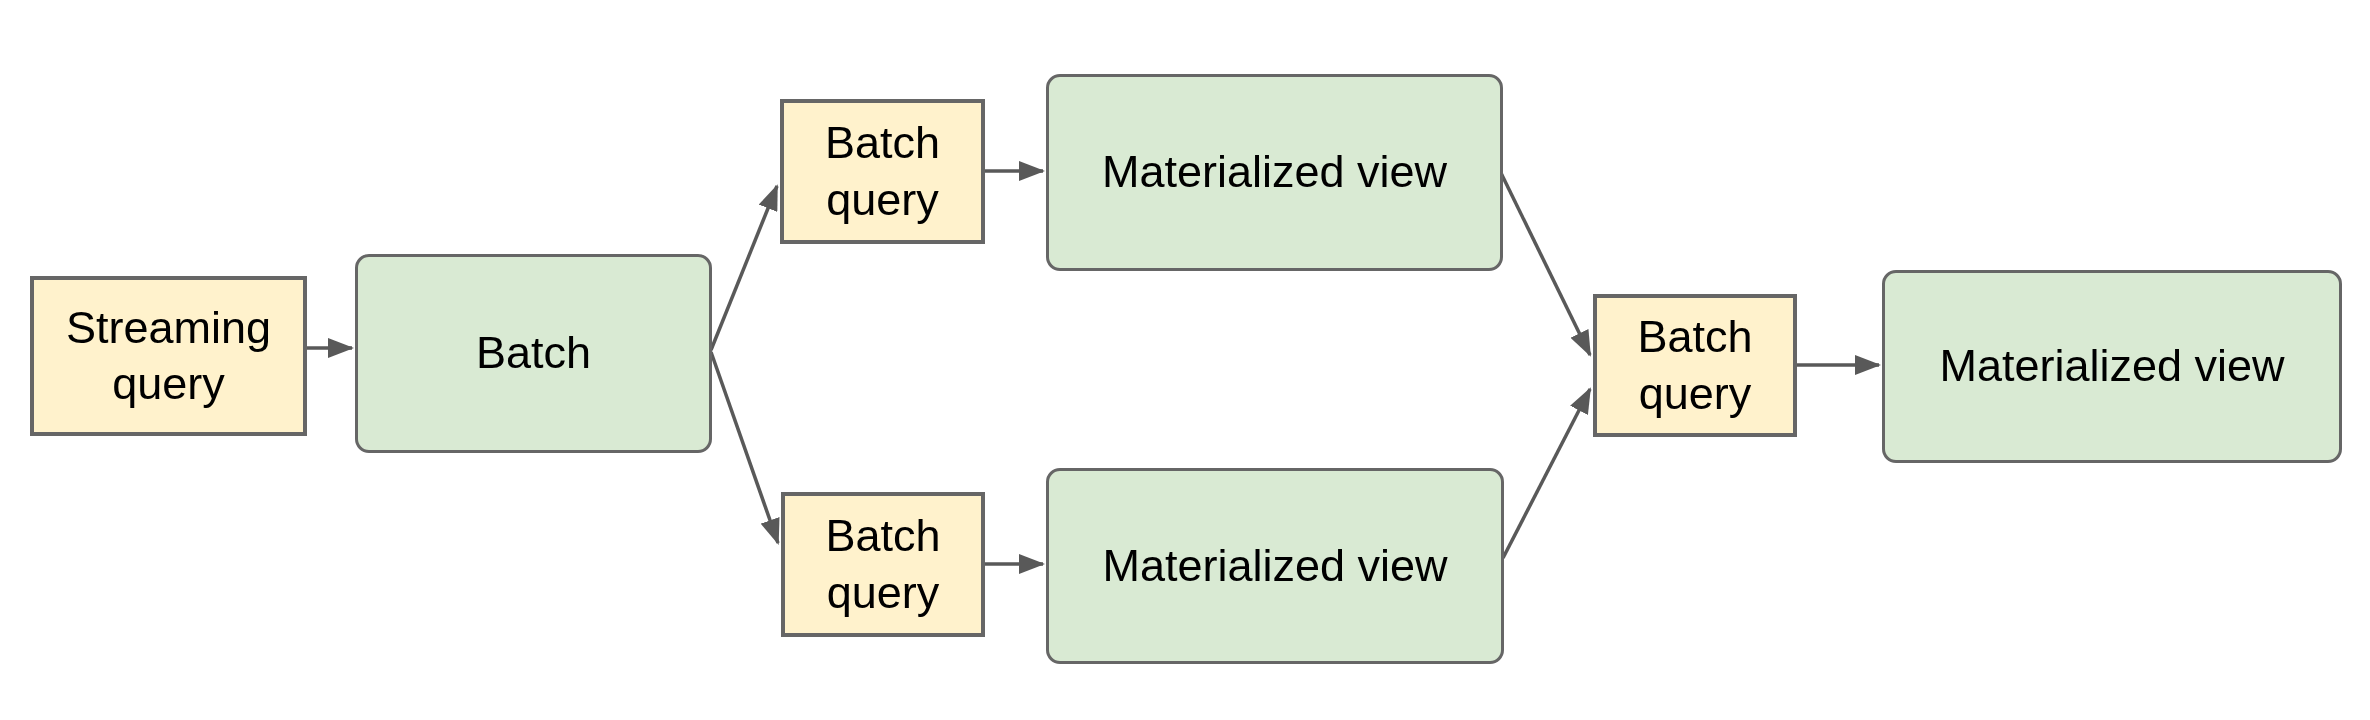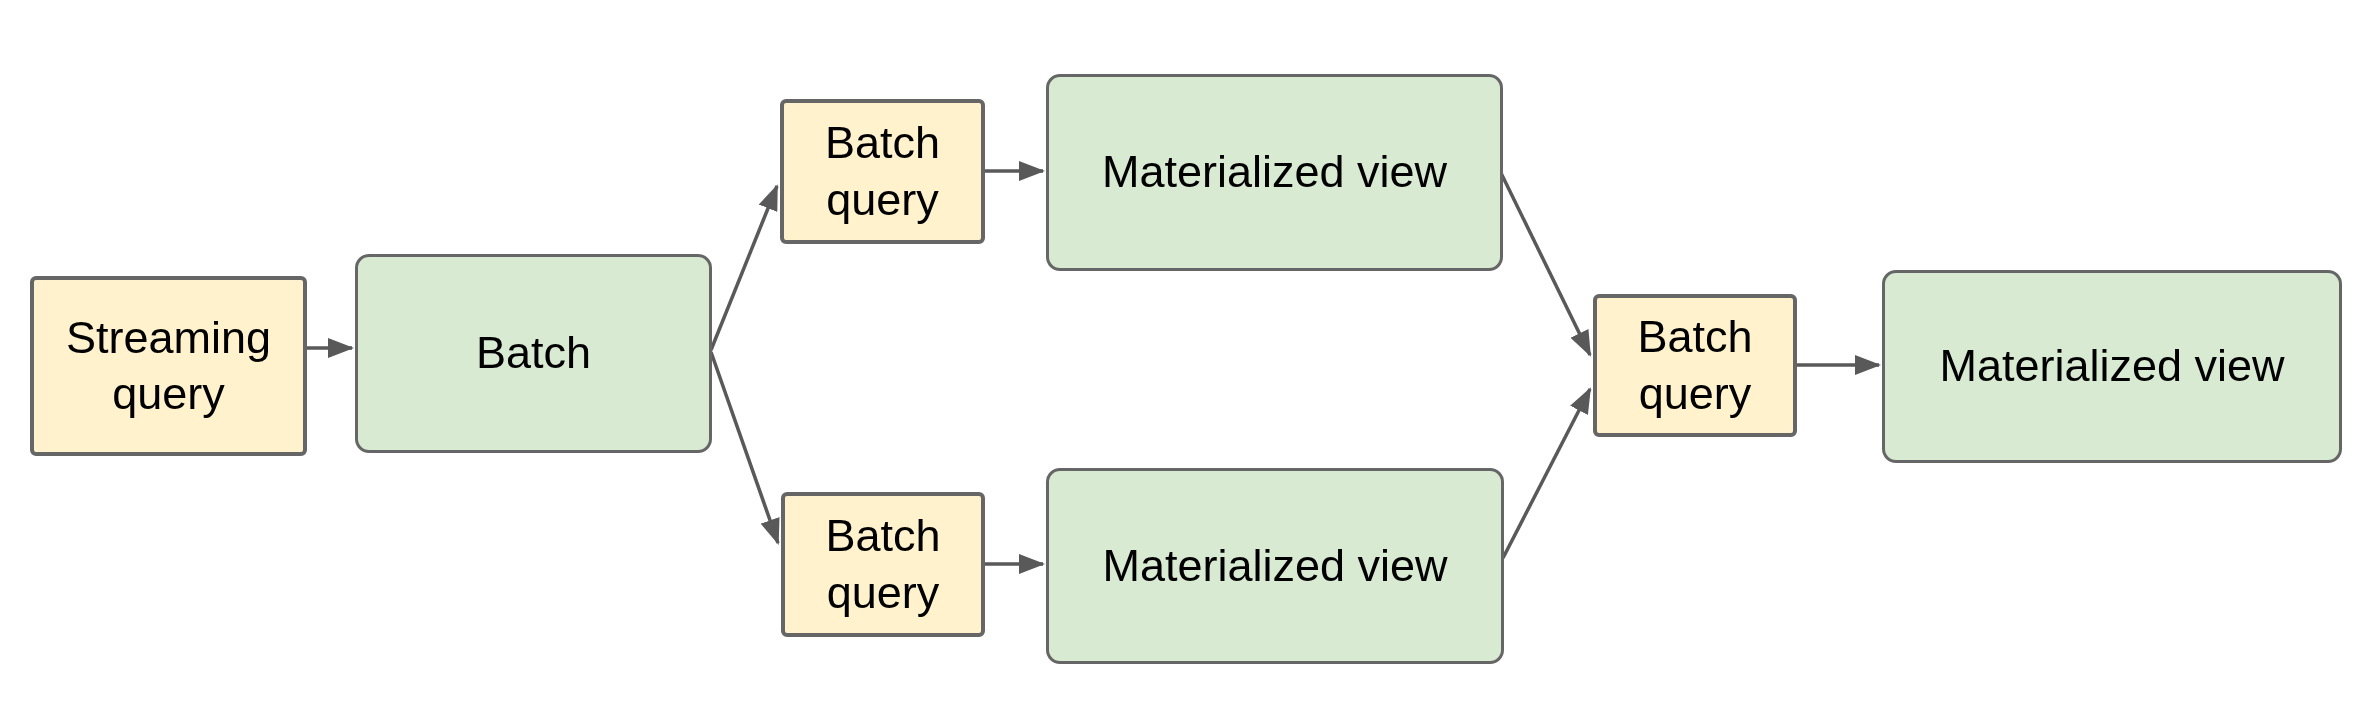--- a/index.html
+++ b/index.html
@@ -29,21 +29,21 @@
     justify-content: center;
     text-align: center;
     color: var(--text, #000000);
     font-size: 45px;
     line-height: 1.25;
     padding: 4px 10px;
   }
   .node.query {
     background: var(--query-fill, #fff2cc);
     border: 4px solid var(--shape-border, #666666);
-    border-radius: 6px;
+    border-radius: 0;
     justify-content: flex-end;
   }
   .node.dataset {
     background: var(--dataset-fill, #d9ead3);
     border: 3px solid var(--shape-border, #666666);
     border-radius: 14px;
   }
   .edges {
     position: absolute;
     left: 0; top: 0;
@@ -74,21 +74,21 @@
     <line class="edge-line" x1="307" y1="348" x2="352" y2="348" marker-end="url(#arrow)"></line>
     <line class="edge-line" x1="711" y1="350" x2="777" y2="186" marker-end="url(#arrow)"></line>
     <line class="edge-line" x1="711" y1="352" x2="778" y2="543" marker-end="url(#arrow)"></line>
     <line class="edge-line" x1="985" y1="171" x2="1043" y2="171" marker-end="url(#arrow)"></line>
     <line class="edge-line" x1="985" y1="564" x2="1043" y2="564" marker-end="url(#arrow)"></line>
     <line class="edge-line" x1="1501" y1="173" x2="1590" y2="355" marker-end="url(#arrow)"></line>
     <line class="edge-line" x1="1503" y1="558" x2="1590" y2="389" marker-end="url(#arrow)"></line>
     <line class="edge-line" x1="1797" y1="365" x2="1879" y2="365" marker-end="url(#arrow)"></line>
   </svg>
 
-  <div class="node query" style="left:30px; top:276px; width:277px; height:180px;">
+  <div class="node query" style="left:30px; top:276px; width:277px; height:160px;">
     <span>Streaming query</span>
   </div>
 
   <div class="node dataset" style="left:355px; top:254px; width:357px; height:199px;">
     <span>Batch</span>
   </div>
 
   <div class="node query" style="left:780px; top:99px; width:205px; height:145px;">
     <span>Batch query</span>
   </div>

